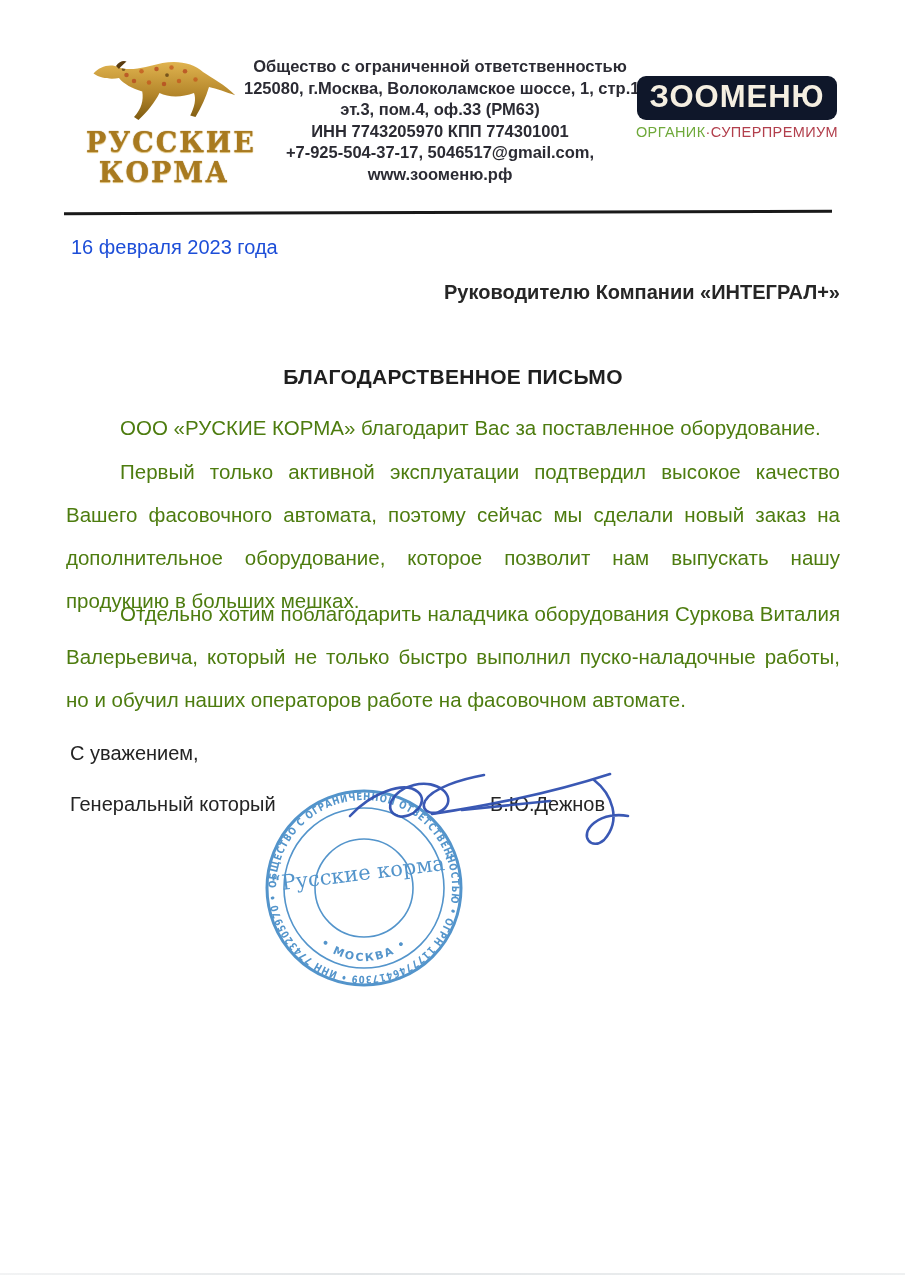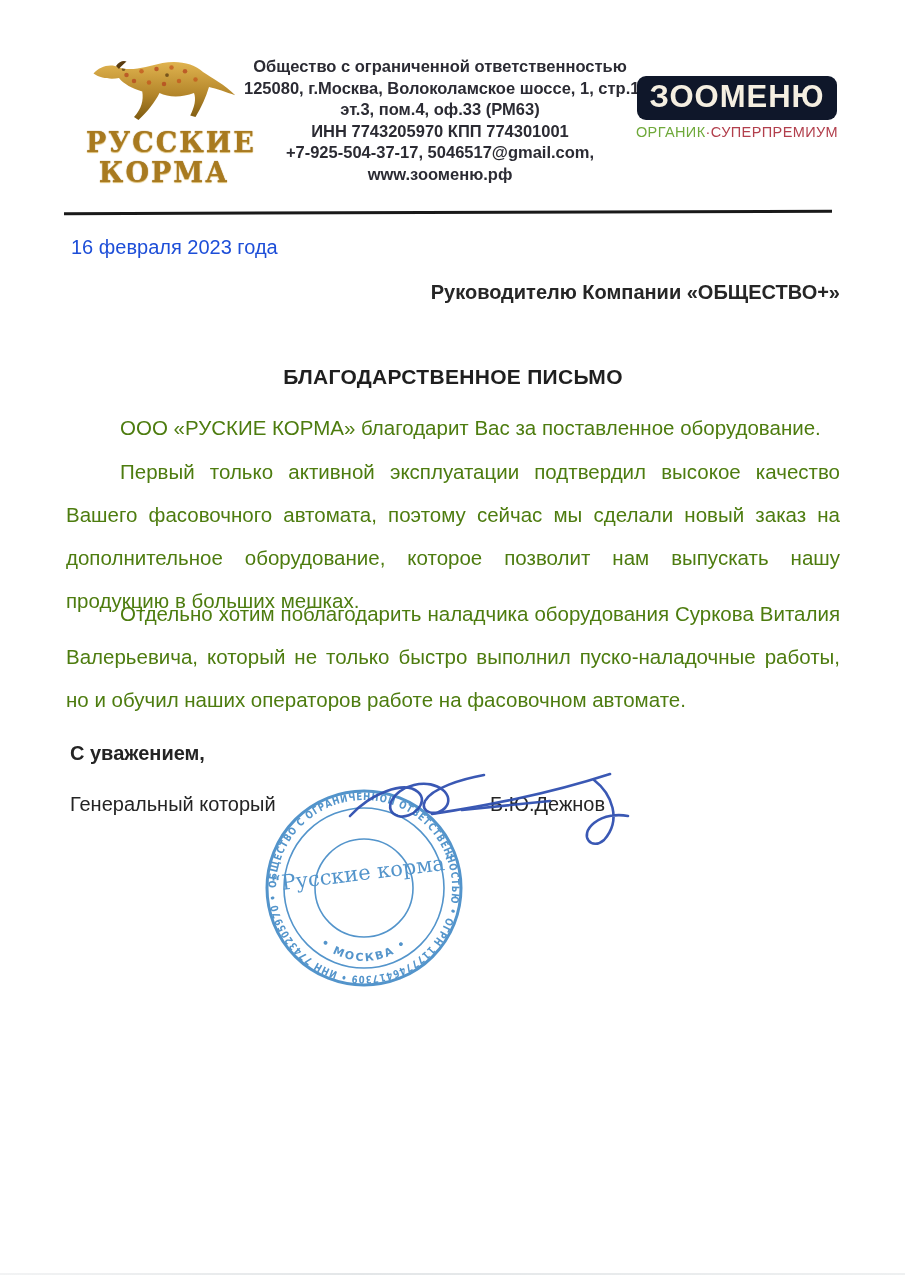--- a/index.html
+++ b/index.html
@@ -51,21 +51,21 @@
     font-size:21px;font-weight:bold;letter-spacing:.3px;color:#1f1f1f;
   }
   .para{
     position:absolute;left:66px;width:774px;
     font-size:20.5px;line-height:43px;
     text-align:justify;text-indent:54px;color:#4d7c0f;
   }
   .para.p1{top:406px;}
   .para.p2{top:450px;}
   .para.p3{top:592px;}
-  .closing{position:absolute;left:70px;top:742px;font-size:20px;color:#242424;font-weight:bold;}
+  .closing{position:absolute;left:70px;top:742px;font-size:20px;color:#242424;}
   .signoff-role{position:absolute;left:70px;top:793px;font-size:20px;color:#242424;}
   .signoff-name{position:absolute;left:490px;top:793px;font-size:20px;color:#242424;}
   
   .stamp{position:absolute;left:256px;top:784px;opacity:.88;}
   .signature{position:absolute;left:312px;top:752px;opacity:.95;}
   .scan-edge{
     position:absolute;left:0;bottom:5px;width:100%;height:2px;
     background:linear-gradient(90deg,#f2f3f4,#e3e6e8 40%,#eef0f1);
   }
 </style>
@@ -136,21 +136,21 @@
   <div class="badge-wrap">
     <div class="badge" id="zoomenu-badge" style="background: #0f172a; color: rgb(245, 239, 225);">ЗООМЕНЮ</div>
     <div class="badge-tagline">
       <span id="tag-left" style="color: rgb(111, 169, 58);">ОРГАНИК</span><span id="tag-sep" style="color: rgb(178, 63, 76);">·</span><span id="tag-right" style="color: rgb(178, 63, 76);">СУПЕРПРЕМИУМ</span>
     </div>
   </div>
 
   <div class="divider"></div>
 
   <div class="date">16 февраля 2023 года</div>
-  <div class="recipient">Руководителю Компании «ОБЩЕСТВО+»</div>
+  <div class="recipient">Руководителю Компании «ИНТЕГРАЛ+»</div>
   <div class="letter-title">БЛАГОДАРСТВЕННОЕ ПИСЬМО</div>
 
   <div class="para p1">ООО «РУСКИЕ КОРМА» благодарит Вас за поставленное оборудование.</div>
   <div class="para p2">Первый только активной эксплуатации подтвердил высокое качество Вашего фасовочного автомата, поэтому сейчас мы сделали новый заказ на дополнительное оборудование, которое позволит нам выпускать нашу продукцию в больших мешках.</div>
   <div class="para p3">Отдельно хотим поблагодарить наладчика оборудования Суркова Виталия Валерьевича, который не только быстро выполнил пуско-наладочные работы, но и обучил наших операторов работе на фасовочном автомате.</div>
 
   <div class="closing">С уважением,</div>
   <div class="signoff-role">Генеральный который</div>
   <div class="signoff-name">Б.Ю.Дежнов</div>
 

